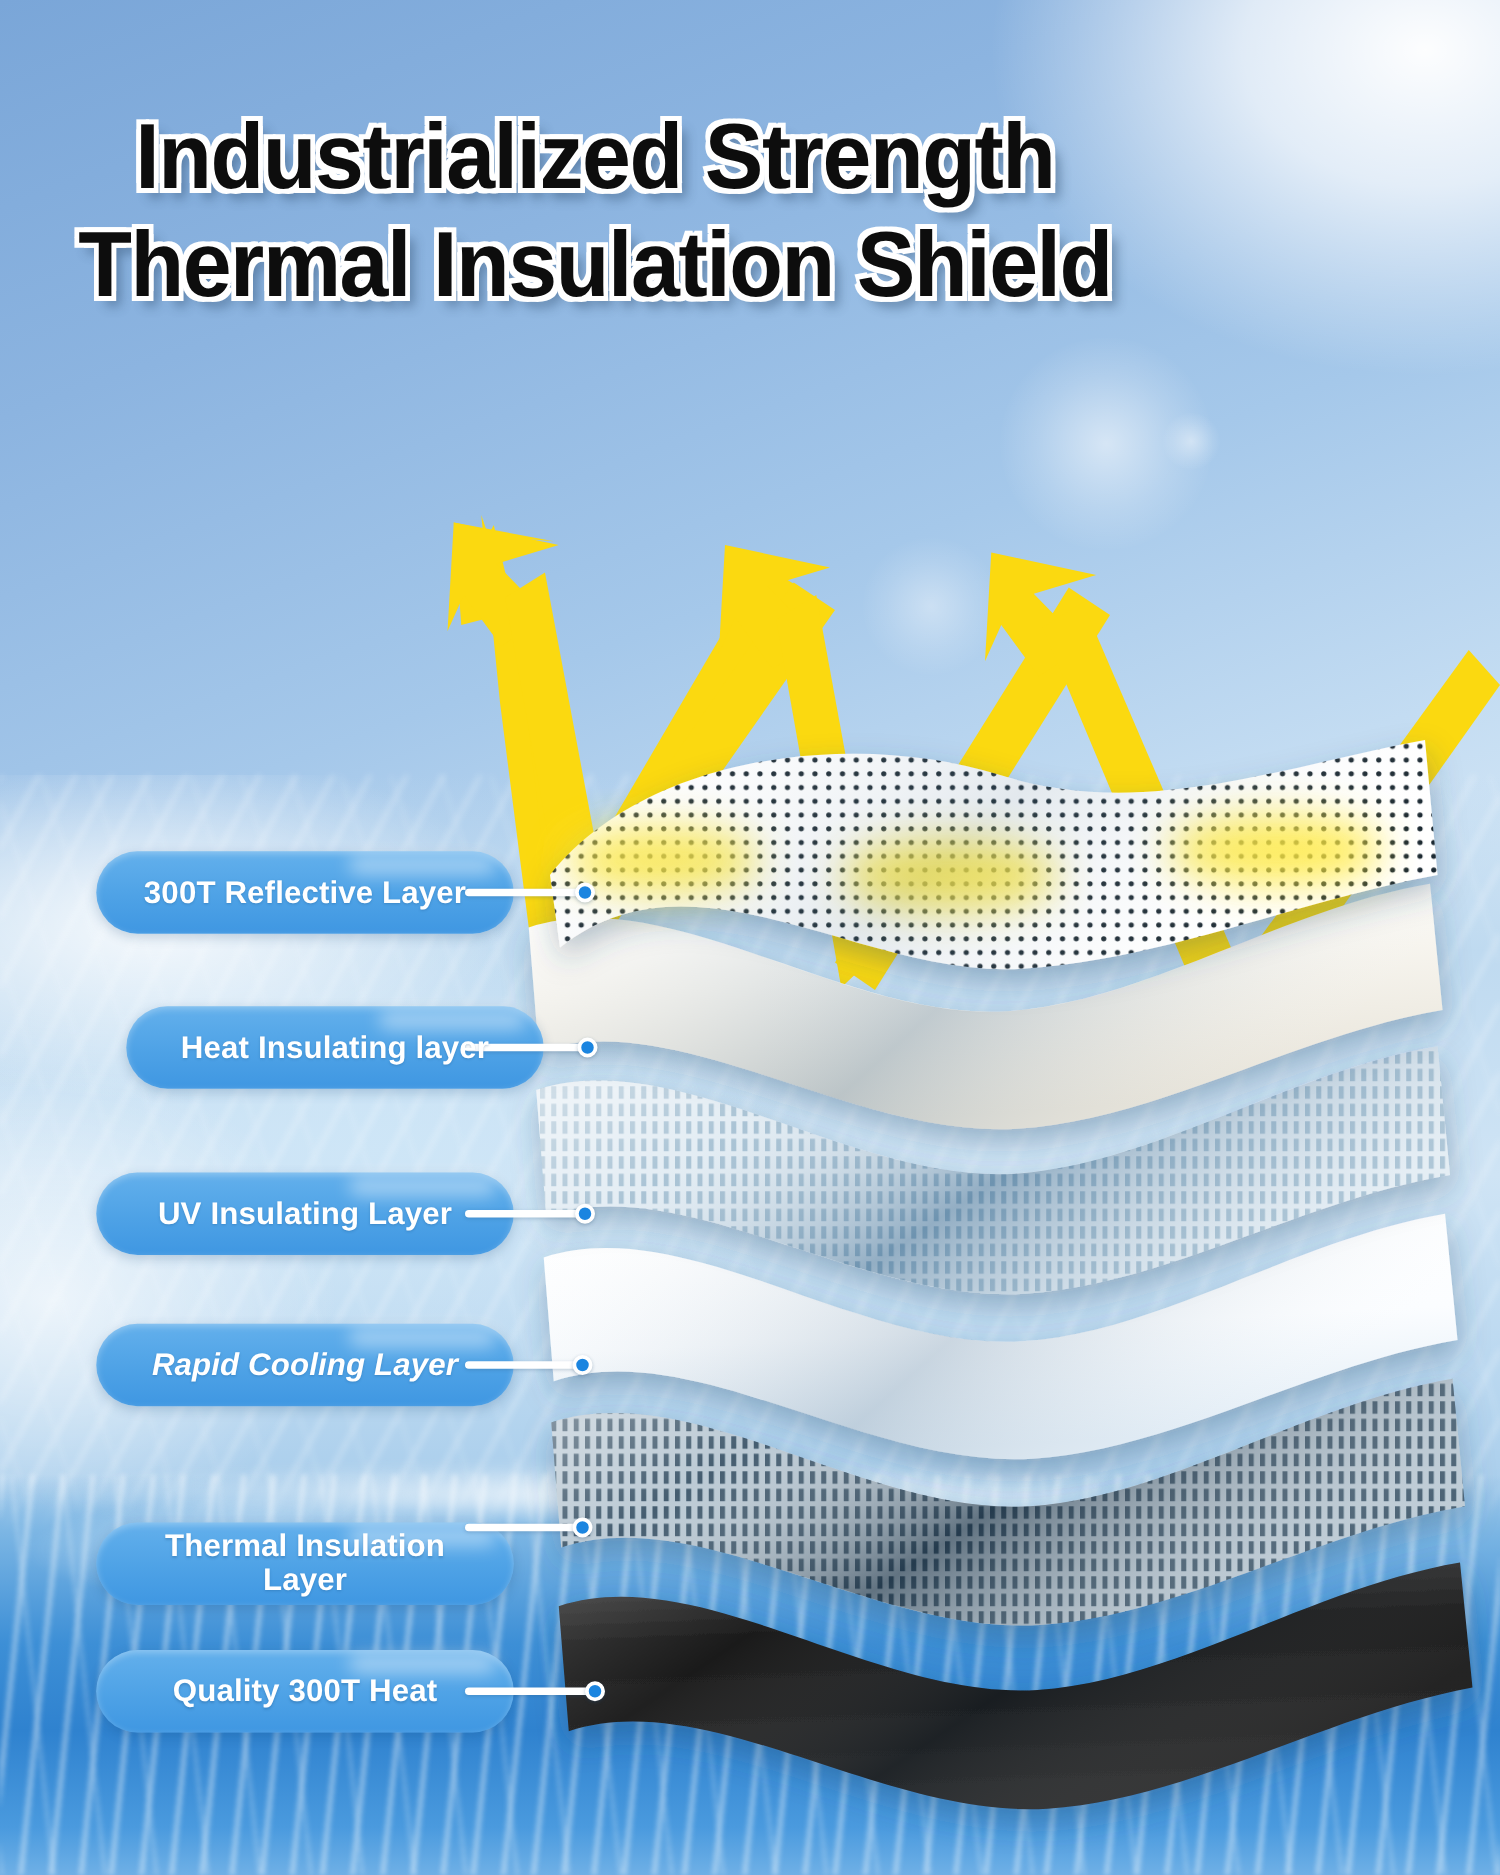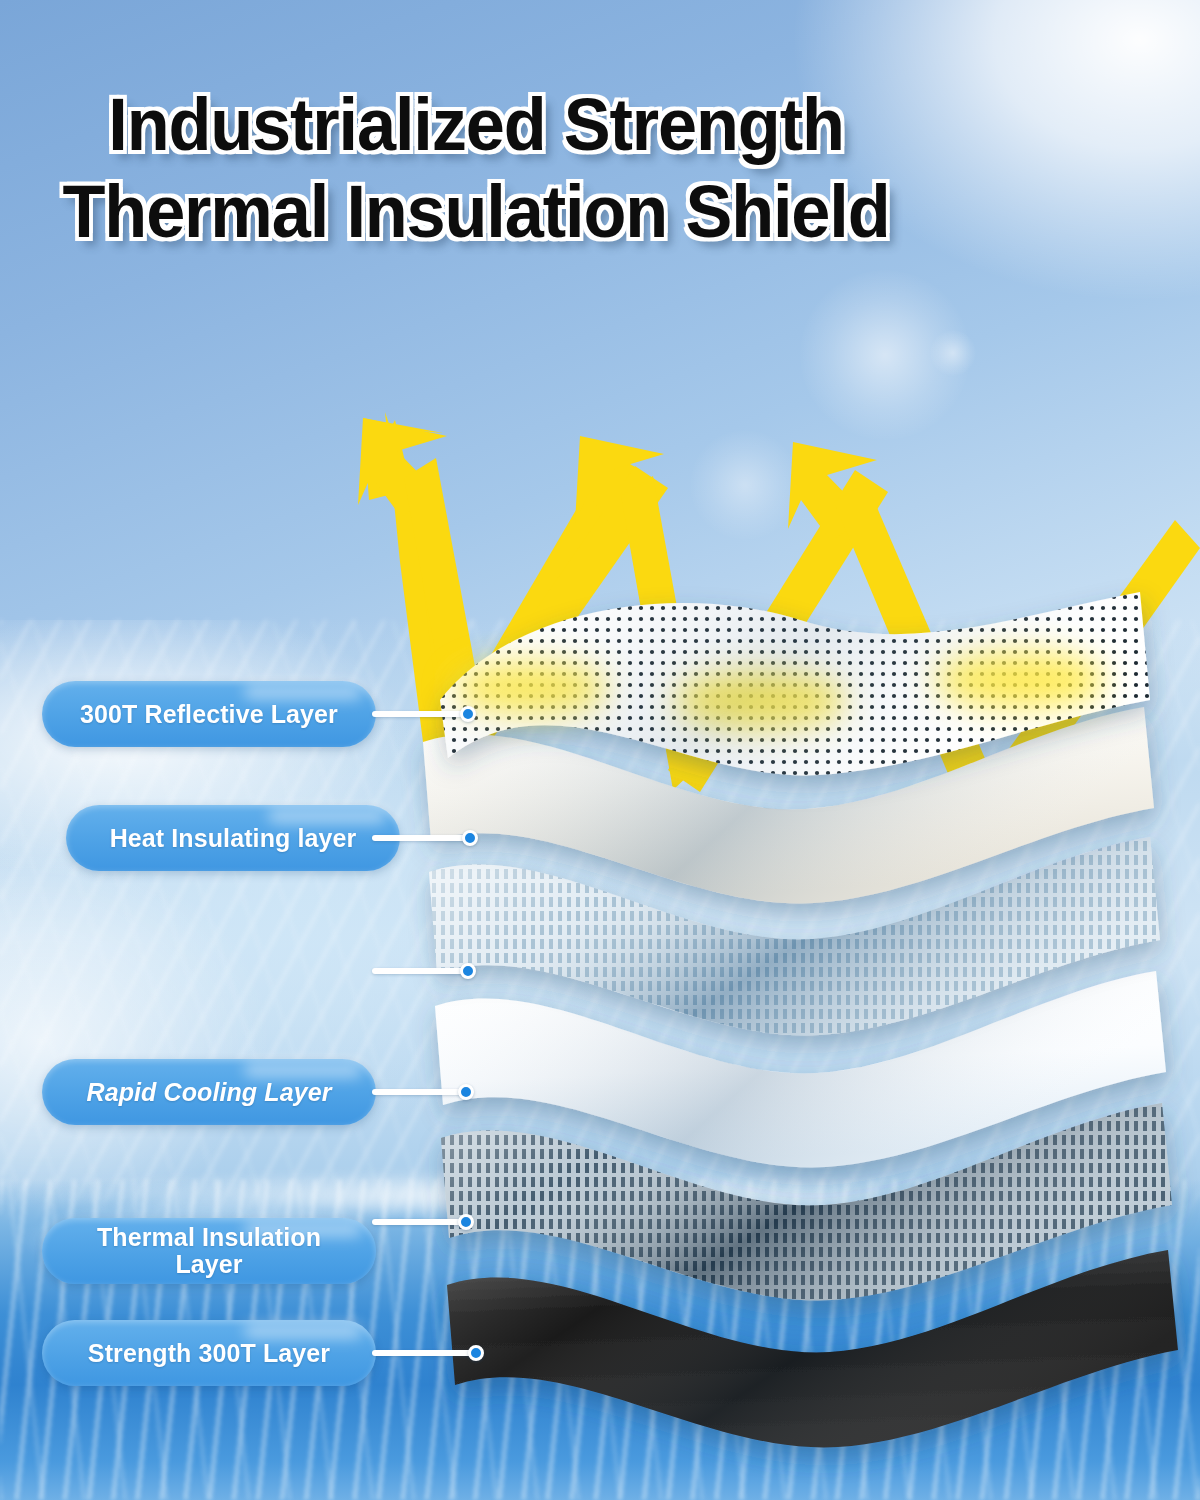--- a/index.html
+++ b/index.html
@@ -72,21 +72,21 @@
        0px -3px 0 #fff,  0px  3px 0 #fff, -3px  0px 0 #fff, 3px 0px 0 #fff,
       -4px -4px 0 #fff,  4px -4px 0 #fff, -4px  4px 0 #fff, 4px 4px 0 #fff,
        7px 8px 10px rgba(30,60,90,.45);
   }
 
   
   .diagram { position:absolute; left:0; top:0; width:1200px; height:1500px; z-index:20; }
 
   
   .labels { position:absolute; left:0; top:0; width:1200px; height:1500px; z-index:35; }
-  .label-row { position:absolute; left:0; height:66px; display:flex; align-items:center; }
+  .label-row { position:absolute; left:0; height:66px; display:flex; align-items:center;padding-left:35px; }
   .pill {
     position:relative; margin-left:42px; width:334px; height:66px;
     border-radius:33px; display:flex; align-items:center; justify-content:center;
     background:linear-gradient(180deg,#63b0ec 0%,#4ea2e6 55%,#3f97e2 100%);
     box-shadow:0 3px 9px rgba(20,70,120,.22), inset 0 2px 6px rgba(255,255,255,.30);
   }
   .pill::after{
     content:""; position:absolute; right:14px; top:3px; width:118px; height:16px;
     border-radius:10px; background:rgba(255,255,255,.42); filter:blur(7px);
   }
@@ -315,20 +315,25 @@
   <div class="leader-dot" style="left:460px;top:706px;"></div>
 
   <div class="label-row" style="top:805px;margin-left:24px;">
     <div class="pill">
       <span class="pill-text">Heat Insulating layer</span>
     </div>
   </div>
   <div class="leader" style="left:372px;top:835px;width:98px;"></div>
   <div class="leader-dot" style="left:462px;top:830px;"></div>
 
+  <div class="label-row" style="top:938px;">
+    <div class="pill">
+      <span class="pill-text">UV Insulating Layer</span>
+    </div>
+  </div>
   <div class="leader" style="left:372px;top:968px;width:96px;"></div>
   <div class="leader-dot" style="left:460px;top:963px;"></div>
 
   <div class="label-row" style="top:1059px;font-style:italic;">
     <div class="pill">
       <span class="pill-text">Rapid Cooling Layer</span>
     </div>
   </div>
   <div class="leader" style="left:372px;top:1089px;width:94px;"></div>
   <div class="leader-dot" style="left:458px;top:1084px;"></div>
@@ -337,18 +342,18 @@
     <div class="pill">
       <span class="pill-text">Thermal Insulation
 Layer</span>
     </div>
   </div>
   <div class="leader" style="left:372px;top:1219px;width:94px;"></div>
   <div class="leader-dot" style="left:458px;top:1214px;"></div>
 
   <div class="label-row" style="top:1320px;">
     <div class="pill">
-      <span class="pill-text">Strength 300T Layer</span>
+      <span class="pill-text">Quality 300T Heat</span>
     </div>
   </div>
   <div class="leader" style="left:372px;top:1350px;width:104px;"></div>
   <div class="leader-dot" style="left:468px;top:1345px;"></div>
 </div>
 
 </body></html>

